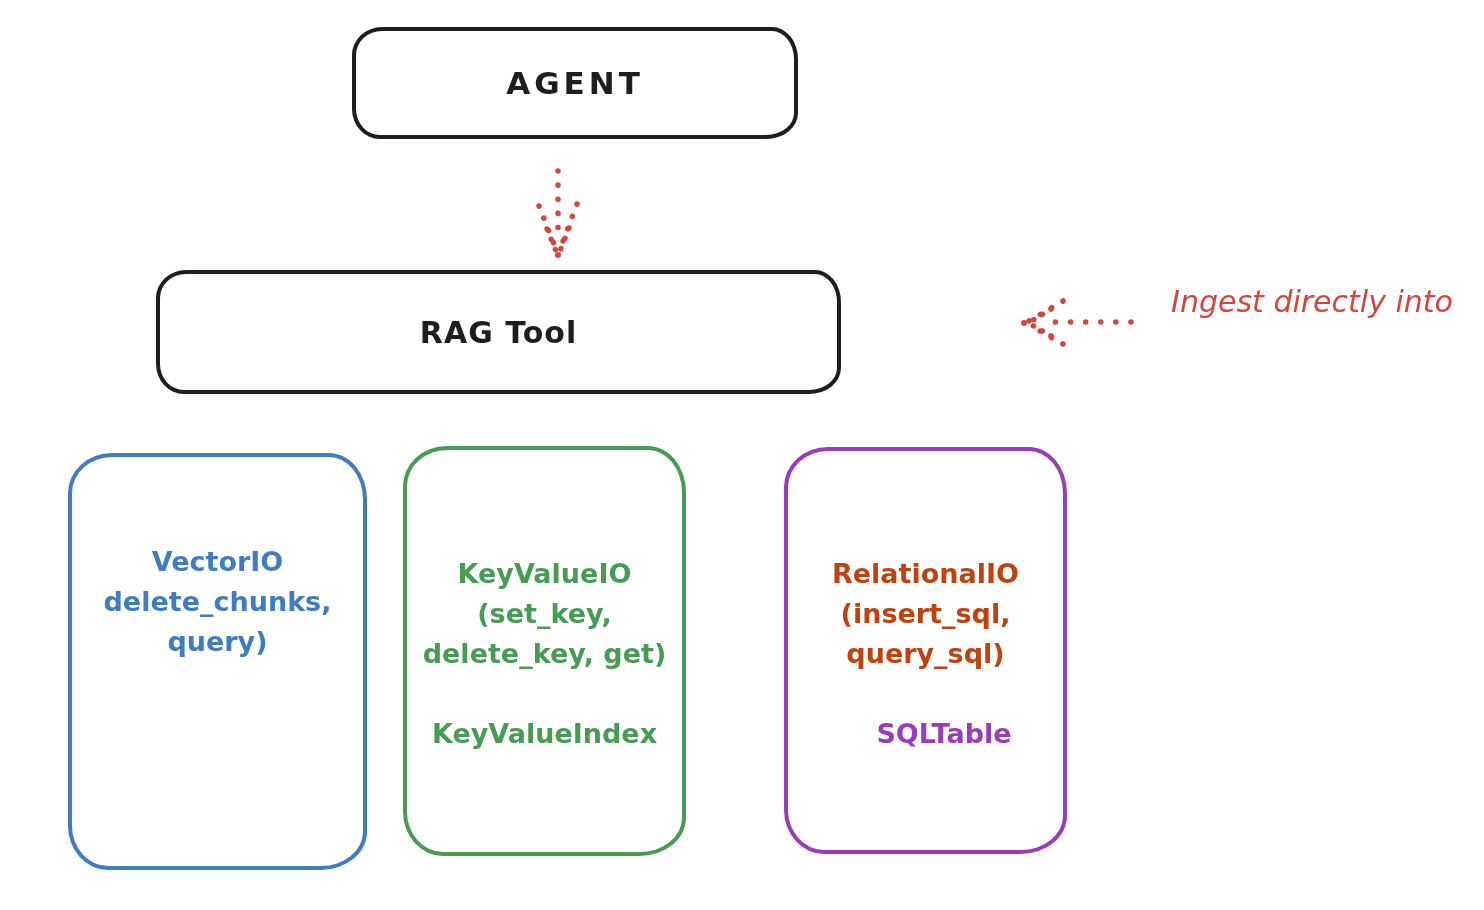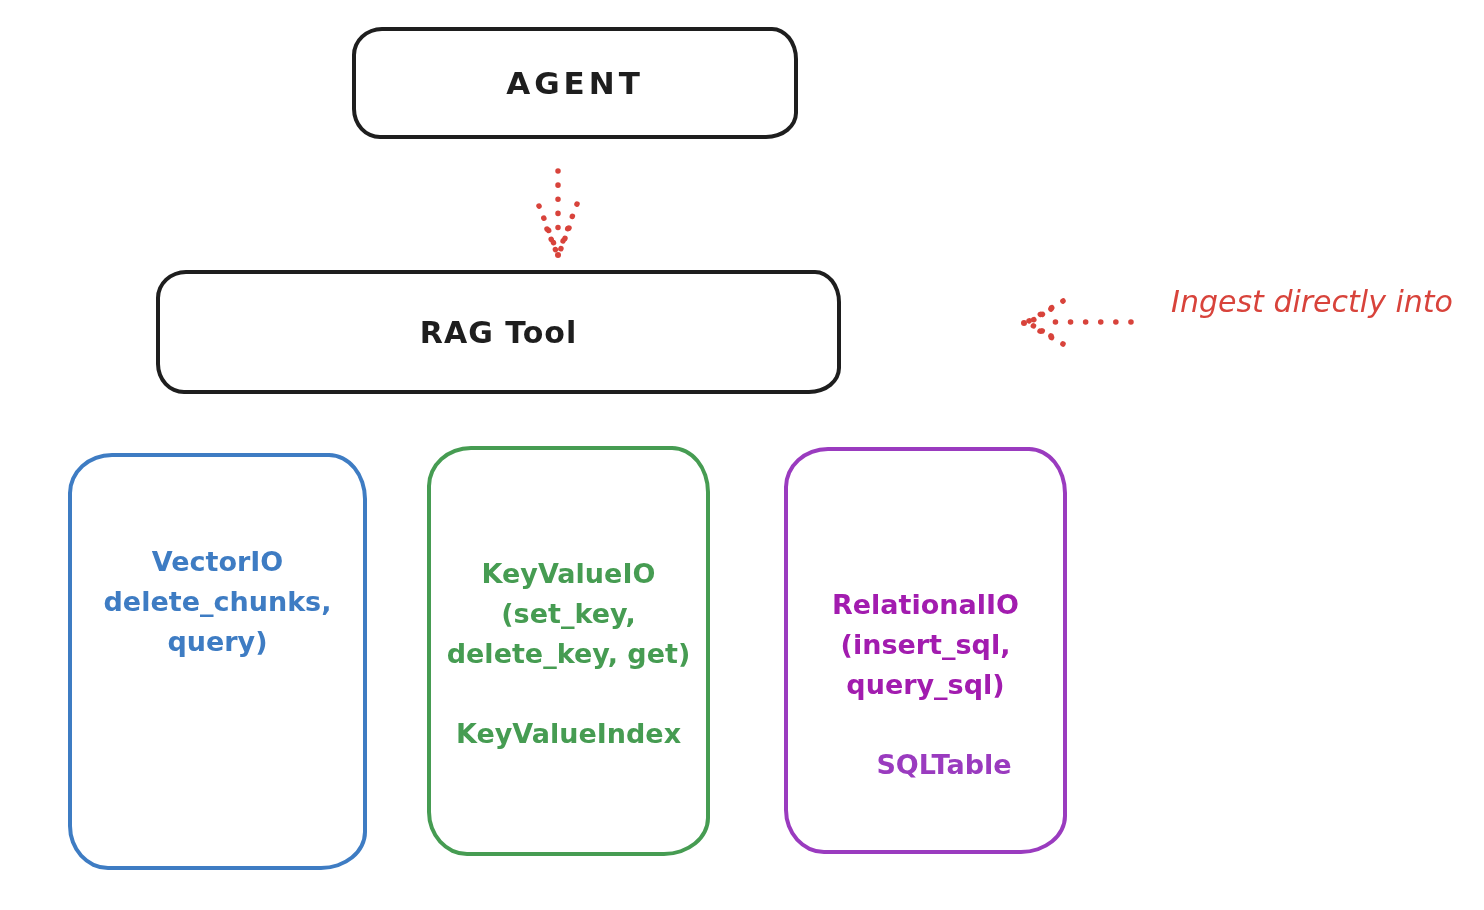--- a/index.html
+++ b/index.html
@@ -35,21 +35,21 @@
     border: 4px solid;
     border-radius: 44px 38px 46px 40px / 40px 46px 38px 44px;
     flex-direction: column;
     justify-content: flex-start;
     text-align: center;
   }
   .io-box .title-lines { font-size: 27px; font-weight: 600; line-height: 40px; }
   .io-box .title-lines span { display: block; }
   .io-box .index-label { font-size: 27px; font-weight: 600; line-height: 40px; margin-top: 40px; }
   .io-box-vector     { left: 68px;  top: 453px; width: 299px; height: 417px; padding-top: 85px; }
-  .io-box-keyvalue   { left: 427px; top: 446px; width: 283px; height: 410px; padding-top: 104px; }
+  .io-box-keyvalue   { left: 403px; top: 446px; width: 283px; height: 410px; padding-top: 104px; }
   .io-box-relational { left: 784px; top: 447px; width: 283px; height: 407px; padding-top: 103px; }
   .annotation {
     position: absolute;
     left: 1140px; top: 283px; width: 344px;
     text-align: center;
     font-size: 30px; font-weight: 400; font-style: italic;
     line-height: 38px;
   }
   .annotation span { display: block; }
   #arrow-layer {
@@ -85,21 +85,21 @@
   <div class="box io-box io-box-keyvalue" style="border-color: rgb(70, 156, 82);">
     <div class="title-lines" style="color: rgb(70, 156, 82);">
       <span>KeyValueIO</span>
       <span>(set_key,</span>
       <span>delete_key, get)</span>
     </div>
     <div class="index-label" style="color: rgb(70, 156, 82);">KeyValueIndex</div>
   </div>
 
   <div class="box io-box io-box-relational" style="border-color: rgb(154, 59, 191);">
-    <div class="title-lines" style="color: #a21caf; margin-top: 31px;">
+    <div class="title-lines" style="color: #c2410c;">
       <span>RelationalIO</span>
       <span>(insert_sql,</span>
       <span>query_sql)</span>
     </div>
     <div class="index-label" style="color: rgb(154, 59, 191); margin-left: 37px;">SQLTable</div>
   </div>
 
   <svg id="arrow-layer" viewBox="0 0 1484 910" xmlns="http://www.w3.org/2000/svg">
 
     <g fill="none" stroke-linecap="round">

